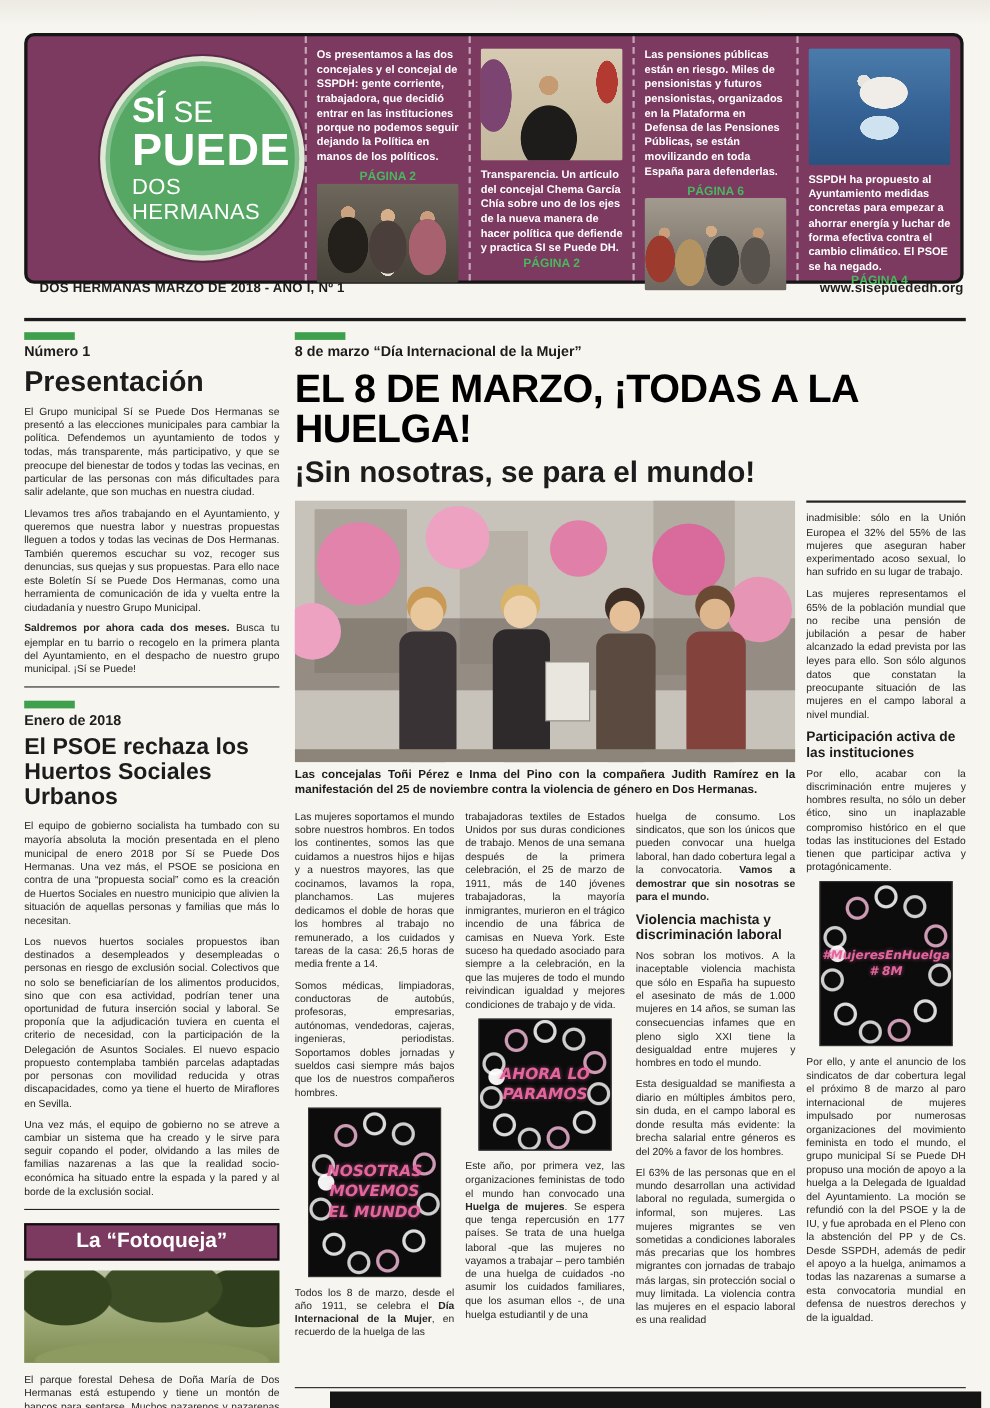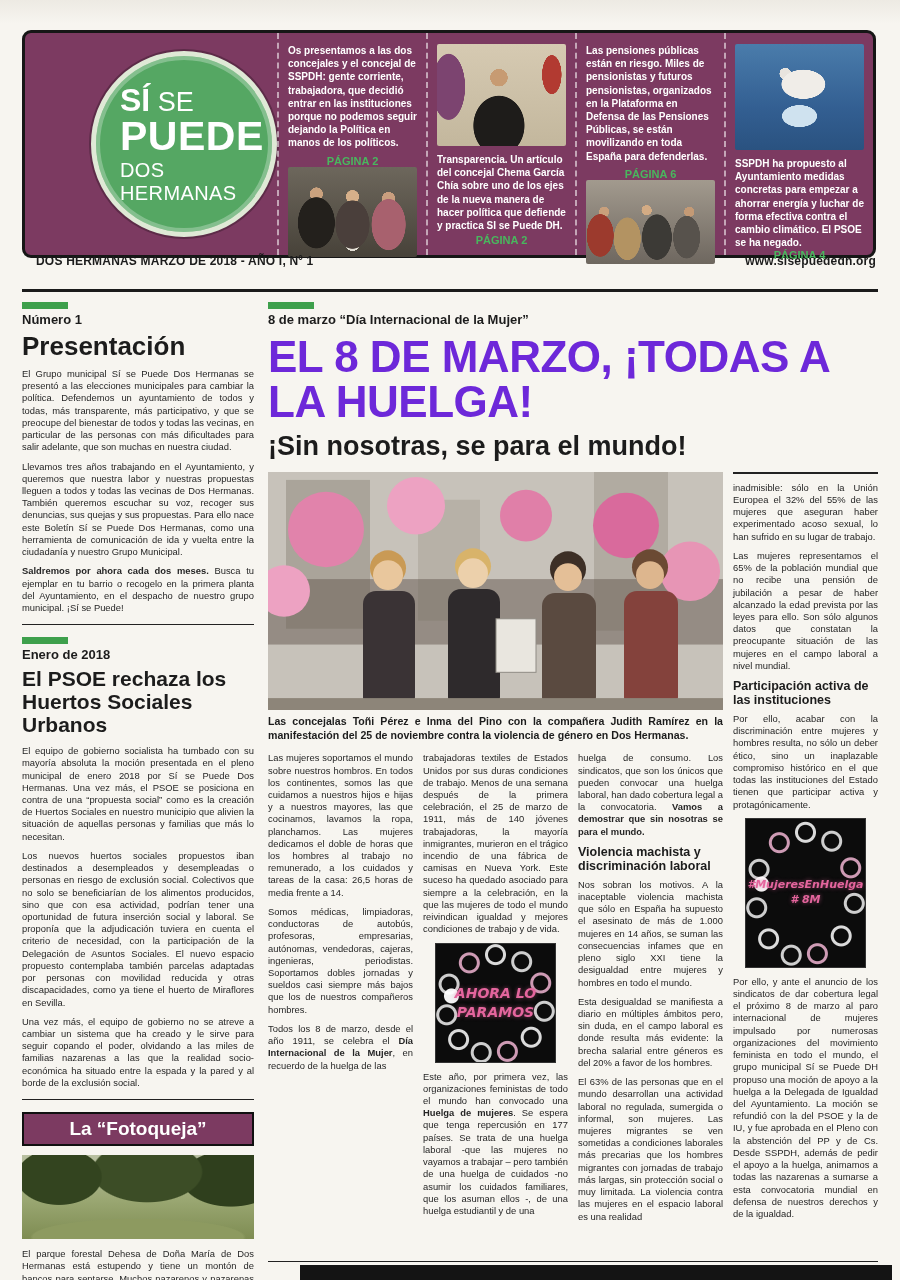--- a/index.html
+++ b/index.html
@@ -72,21 +72,21 @@
   .divider{border-top:1.5px solid #222;margin:10px 0 12px;}
   .foto-banner{background:#7c3a61;border:2px solid #101010;color:#fff;font-weight:800;
                font-size:19px;text-align:center;padding:4px 0;margin:0 0 9px;}
   .park-photo{height:84px;margin:0 0 9px;
     background:radial-gradient(ellipse 70px 46px at 16% 26%, #33441f 60%, transparent 62%),
       radial-gradient(ellipse 90px 50px at 54% 20%, #3c4d26 60%, transparent 62%),
       radial-gradient(ellipse 80px 46px at 90% 28%, #2f3f1d 60%, transparent 62%),
       radial-gradient(ellipse 150px 26px at 50% 98%, #8d9a60 70%, transparent 72%),
       linear-gradient(#b9c0a2 0%, #99a671 55%, #7e8c52 100%);}
 
-  .headline{color:#6d28d9;font-size:44px;font-weight:800;line-height:1.02;letter-spacing:-.5px;margin:2px 0 6px;}
+  .headline{color:#000000;font-size:36px;font-weight:800;line-height:1.02;letter-spacing:-.5px;margin:2px 0 6px;}
   .subhead{font-size:27px;font-weight:800;margin:0 0 10px;}
   .main-row{display:flex;gap:10px;flex:1;min-height:0;}
   .story{width:455px;flex:none;}
   .sidebar{flex:1;border-top:2px solid #222;padding-top:8px;min-width:0;}
   .main-photo{width:455px;height:238px;display:block;}
   .caption{font-weight:700;font-size:10.6px;line-height:1.3;text-align:justify;margin:5px 0 10px;}
   .cols{display:flex;gap:10px;}
   .col{flex:1;min-width:0;}
   .col-h{font-weight:800;font-size:12.5px;line-height:1.12;margin:4px 0 6px;}
   .bottom-rule{border-top:1.5px solid #222;margin-top:6px;}
@@ -225,20 +225,25 @@
             <circle cx="382" cy="104" r="14" fill="#ddb68e"></circle>
             <rect x="356" y="120" width="54" height="120" rx="13" fill="#84423c"></rect>
             <rect y="228" width="455" height="12" fill="#8d8579"></rect>
           </svg>
           <div class="caption">Las concejalas Toñi Pérez e Inma del Pino con la compañera Judith Ramírez en la manifestación del 25 de noviembre contra la violencia de género en Dos Hermanas.</div>
 
           <div class="cols">
             <div class="col">
               <p class="body-p">Las mujeres soportamos el mundo sobre nuestros hombros. En todos los continentes, somos las que cuidamos a nuestros hijos e hijas y a nuestros mayores, las que cocinamos, lavamos la ropa, planchamos. Las mujeres dedicamos el doble de horas que los hombres al trabajo no remunerado, a los cuidados y tareas de la casa: 26,5 horas de media frente a 14.</p>
               <p class="body-p">Somos médicas, limpiadoras, conductoras de autobús, profesoras, empresarias, autónomas, vendedoras, cajeras, ingenieras, periodistas. Soportamos dobles jornadas y sueldos casi siempre más bajos que los de nuestros compañeros hombres.</p>
+              <div class="poster pm">
+                <div class="poster-text">NOSOTRAS
+MOVEMOS
+EL MUNDO</div>
+              </div>
               <p class="body-p"><span>Todos los 8 de marzo, desde el año 1911, se celebra el </span><b>Día Internacional de la Mujer</b><span>, en recuerdo de la huelga de las</span></p>
             </div>
 
             <div class="col">
               <p class="body-p">trabajadoras textiles de Estados Unidos por sus duras condiciones de trabajo. Menos de una semana después de la primera celebración, el 25 de marzo de 1911, más de 140 jóvenes trabajadoras, la mayoría inmigrantes, murieron en el trágico incendio de una fábrica de camisas en Nueva York. Este suceso ha quedado asociado para siempre a la celebración, en la que las mujeres de todo el mundo reivindican igualdad y mejores condiciones de trabajo y de vida.</p>
               <div class="poster ps">
                 <div class="poster-text">AHORA LO
 PARAMOS</div>
               </div>
               <p class="body-p"><span>Este año, por primera vez, las organizaciones feministas de todo el mundo han convocado una </span><b>Huelga de mujeres</b><span>. Se espera que tenga repercusión en 177 países. Se trata de una huelga laboral -que las mujeres no vayamos a trabajar – pero también de una huelga de cuidados -no asumir los cuidados familiares, que los asuman ellos -, de una huelga estudiantil y de una</span></p>

